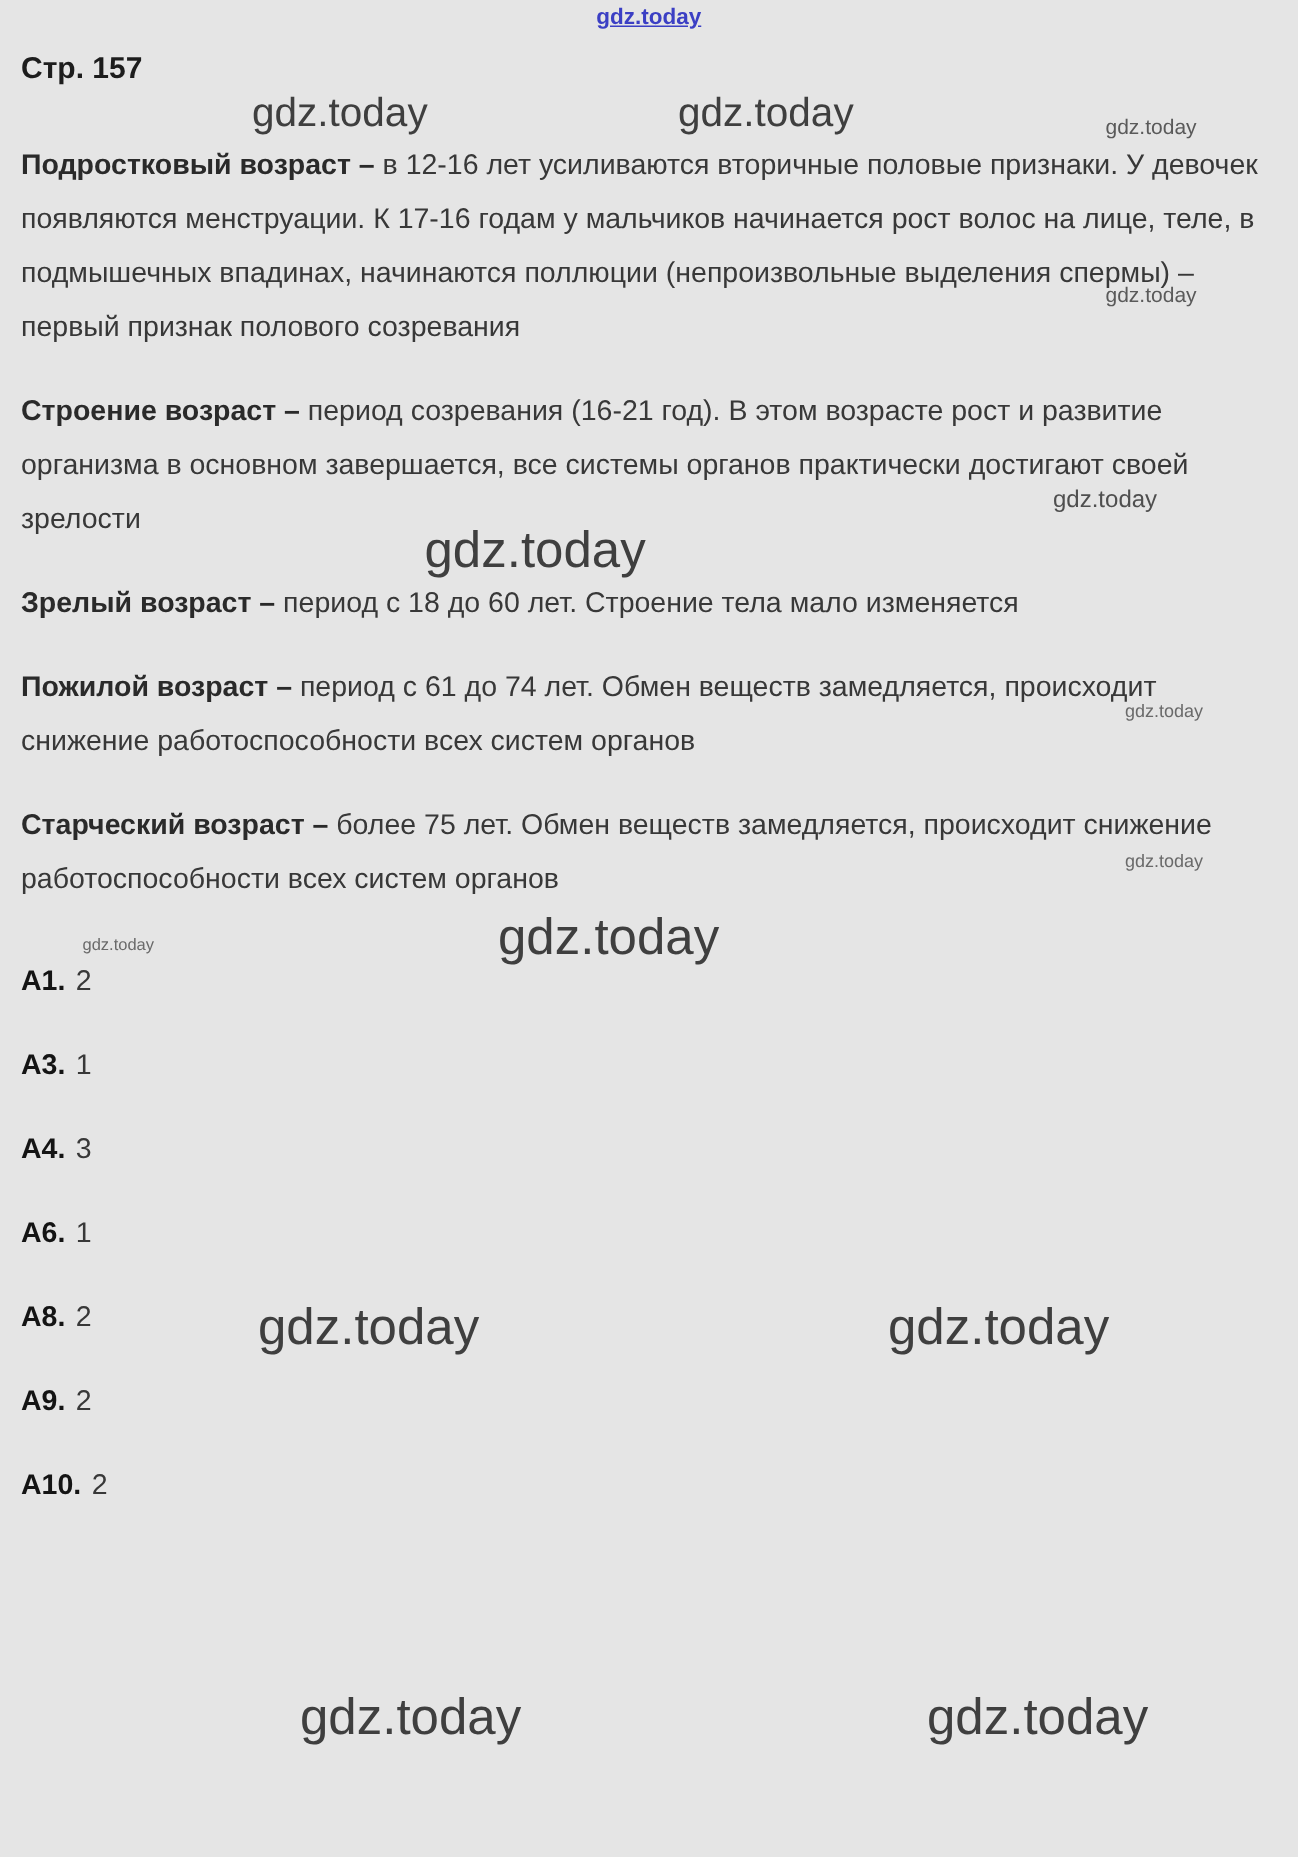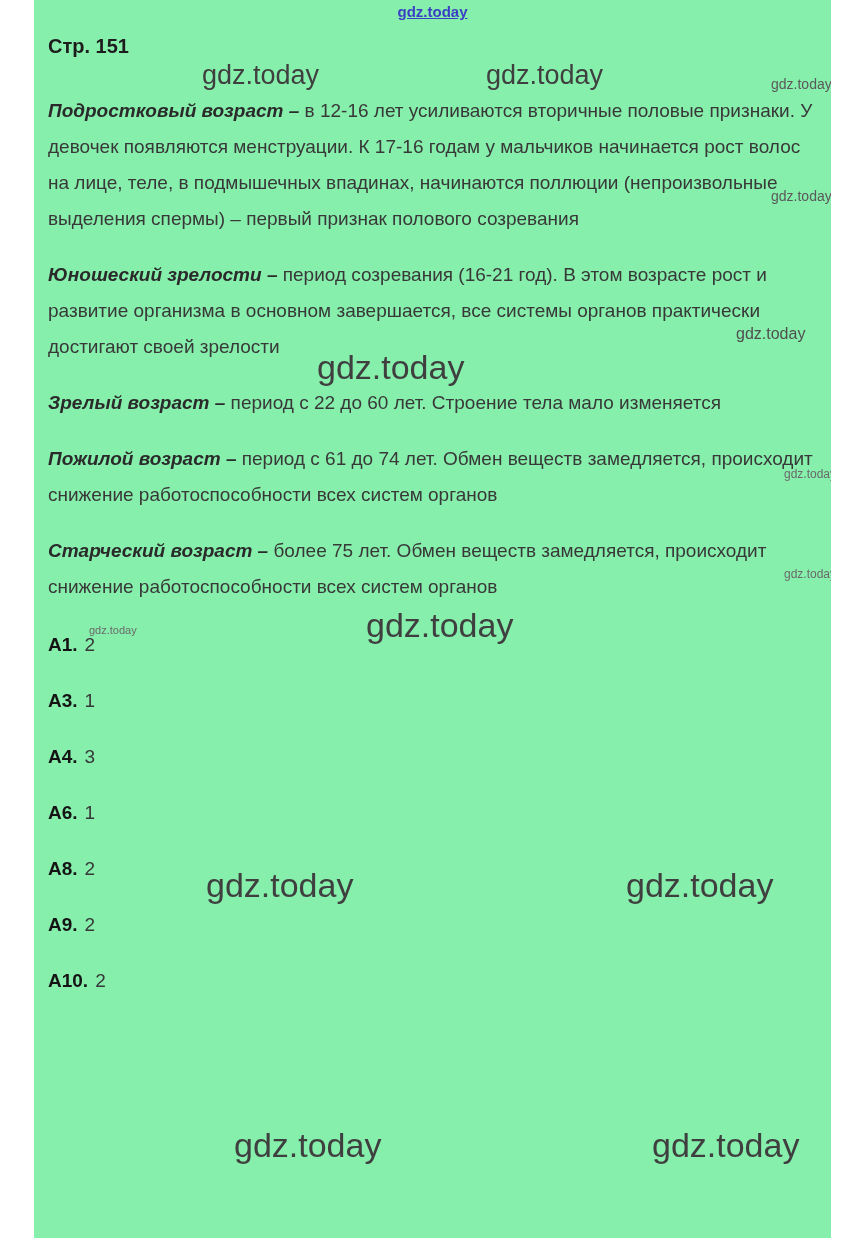--- a/index.html
+++ b/index.html
@@ -2,24 +2,24 @@
 <html><head>
 <meta charset="utf-8">
 <style>
   html, body {
     margin: 0;
     padding: 0;
     background: #ffffff;
   }
   .page {
     position: relative;
-    width: 797px;
+    width: 865px;
     height: 1238px;
     margin: 0 auto;
-    background: #86efac;
+    background: #e5e5e5;
     overflow: hidden;
     font-family: "Liberation Sans", sans-serif;
     color: #383838;
   }
   .content {
     position: relative;
     padding: 0 14px;
   }
   .top-link-row {
     text-align: center;
@@ -45,25 +45,24 @@
     font-size: 19px;
     line-height: 36px;
     max-width: 846px;
     color: #383838;
   }
   .para.first {
     margin-top: 34px;
   }
   .para .lead {
     font-weight: bold;
-    font-style: italic;
     color: #2a2a2a;
   }
   .answers {
-    margin-top: 22px;
+    margin-top: 32px;
   }
   .answer-row {
     font-size: 19px;
     line-height: 36px;
     margin-bottom: 20px;
   }
   .answer-label {
     font-weight: bold;
     color: #141414;
     margin-right: 7px;
@@ -98,27 +97,27 @@
 <body>
 
 <div class="page">
 
   <div class="content">
 
     <div class="top-link-row">
       <a class="top-link">gdz.today</a>
     </div>
 
-    <div class="page-label">Стр. 151</div>
+    <div class="page-label">Стр. 157</div>
 
     <p class="para first"><span class="lead">Подростковый возраст –</span><span> в 12-16 лет усиливаются вторичные половые признаки. У девочек появляются менструации. К 17-16 годам у мальчиков начинается рост волос на лице, теле, в подмышечных впадинах, начинаются поллюции (непроизвольные выделения спермы) – первый признак полового созревания</span></p>
 
-    <p class="para"><span class="lead">Юношеский зрелости –</span><span> период созревания (16-21 год). В этом возрасте рост и развитие организма в основном завершается, все системы органов практически достигают своей зрелости</span></p>
+    <p class="para"><span class="lead">Строение возраст –</span><span> период созревания (16-21 год). В этом возрасте рост и развитие организма в основном завершается, все системы органов практически достигают своей зрелости</span></p>
 
-    <p class="para"><span class="lead">Зрелый возраст –</span><span> период с 22 до 60 лет. Строение тела мало изменяется</span></p>
+    <p class="para"><span class="lead">Зрелый возраст –</span><span> период с 18 до 60 лет. Строение тела мало изменяется</span></p>
 
     <p class="para"><span class="lead">Пожилой возраст –</span><span> период с 61 до 74 лет. Обмен веществ замедляется, происходит снижение работоспособности всех систем органов</span></p>
 
     <p class="para"><span class="lead">Старческий возраст –</span><span> более 75 лет. Обмен веществ замедляется, происходит снижение работоспособности всех систем органов</span></p>
 
     <div class="answers">
       <div class="answer-row"><span class="answer-label">А1.</span><span class="answer-value">2</span></div>
       <div class="answer-row"><span class="answer-label">А3.</span><span class="answer-value">1</span></div>
       <div class="answer-row"><span class="answer-label">А4.</span><span class="answer-value">3</span></div>
       <div class="answer-row"><span class="answer-label">А6.</span><span class="answer-value">1</span></div>

